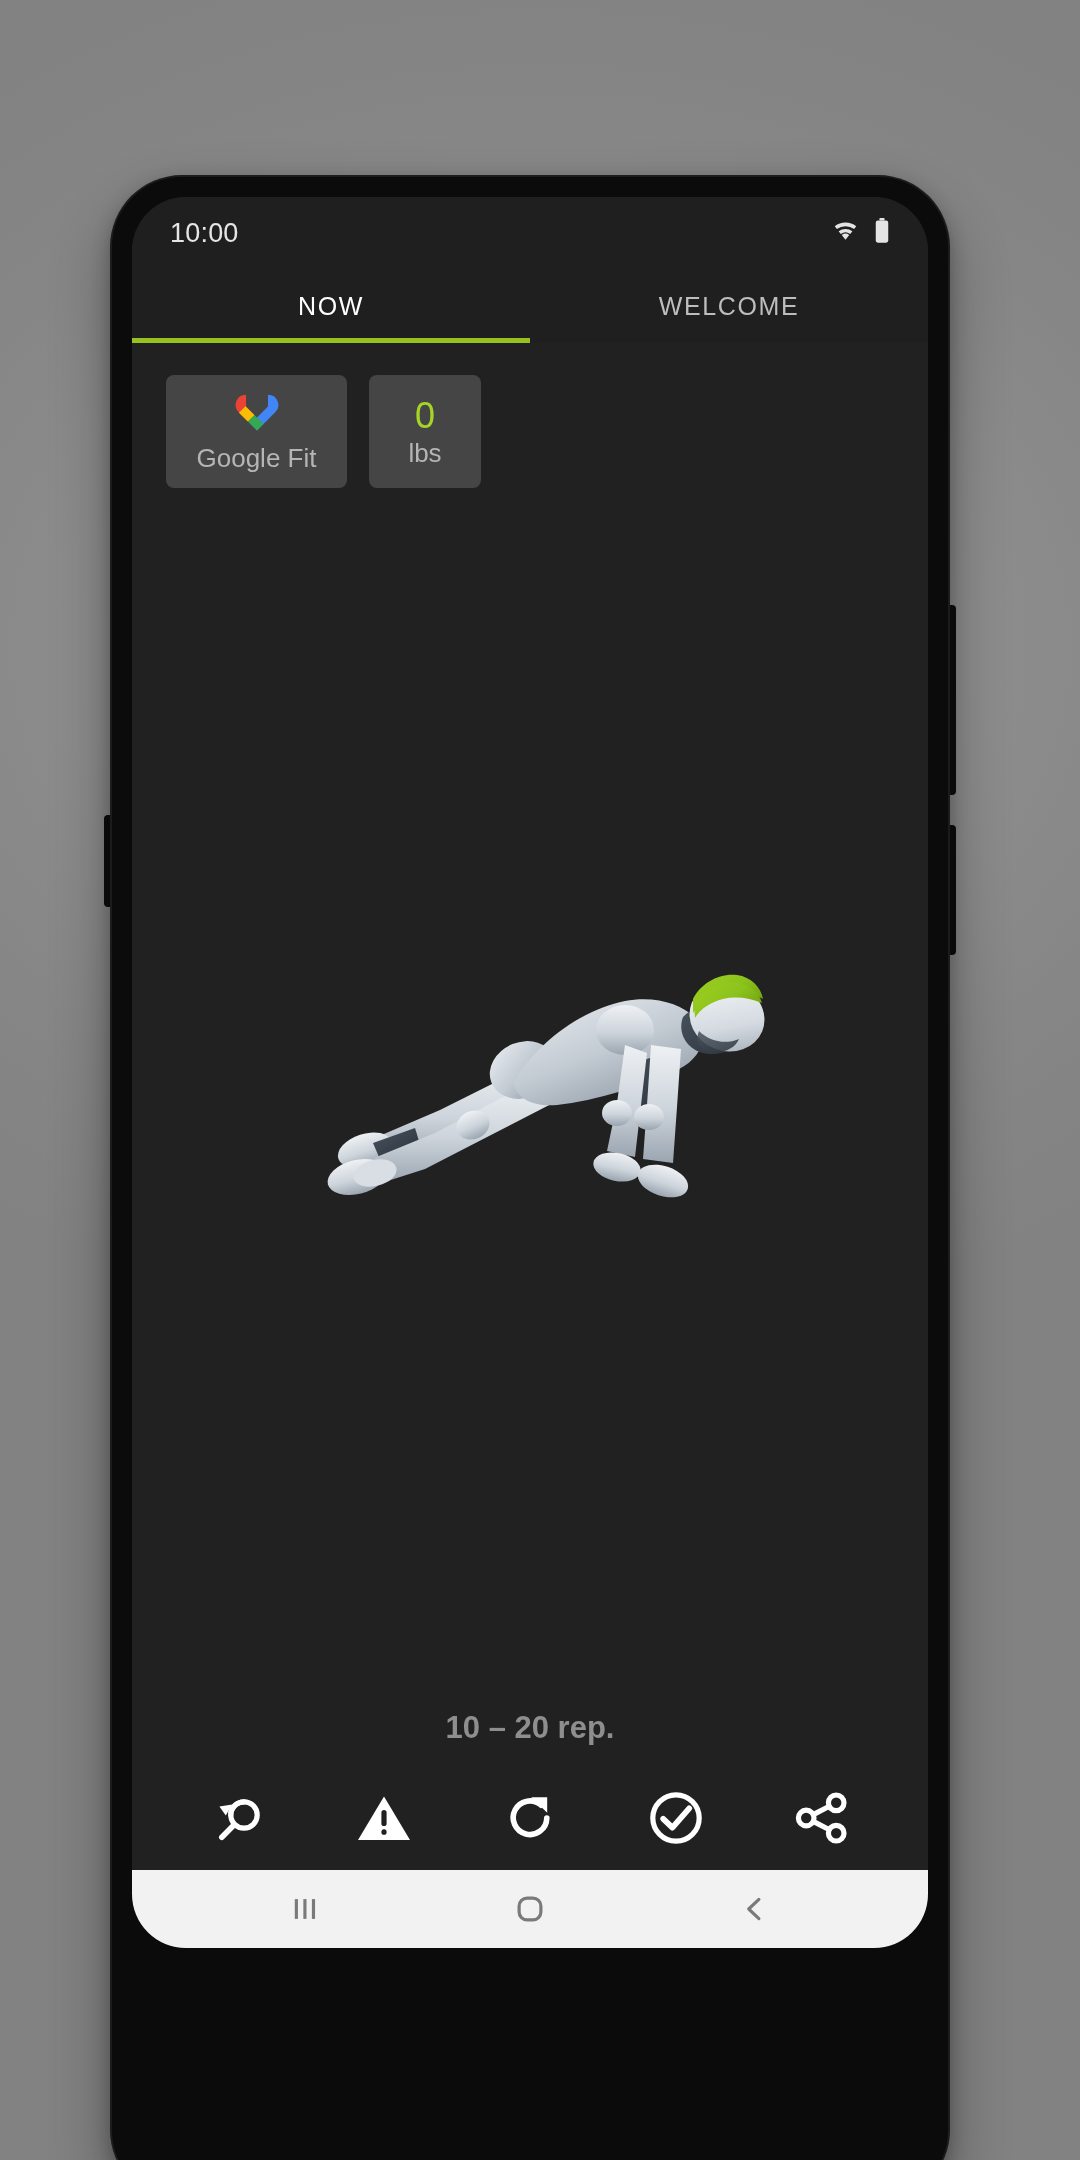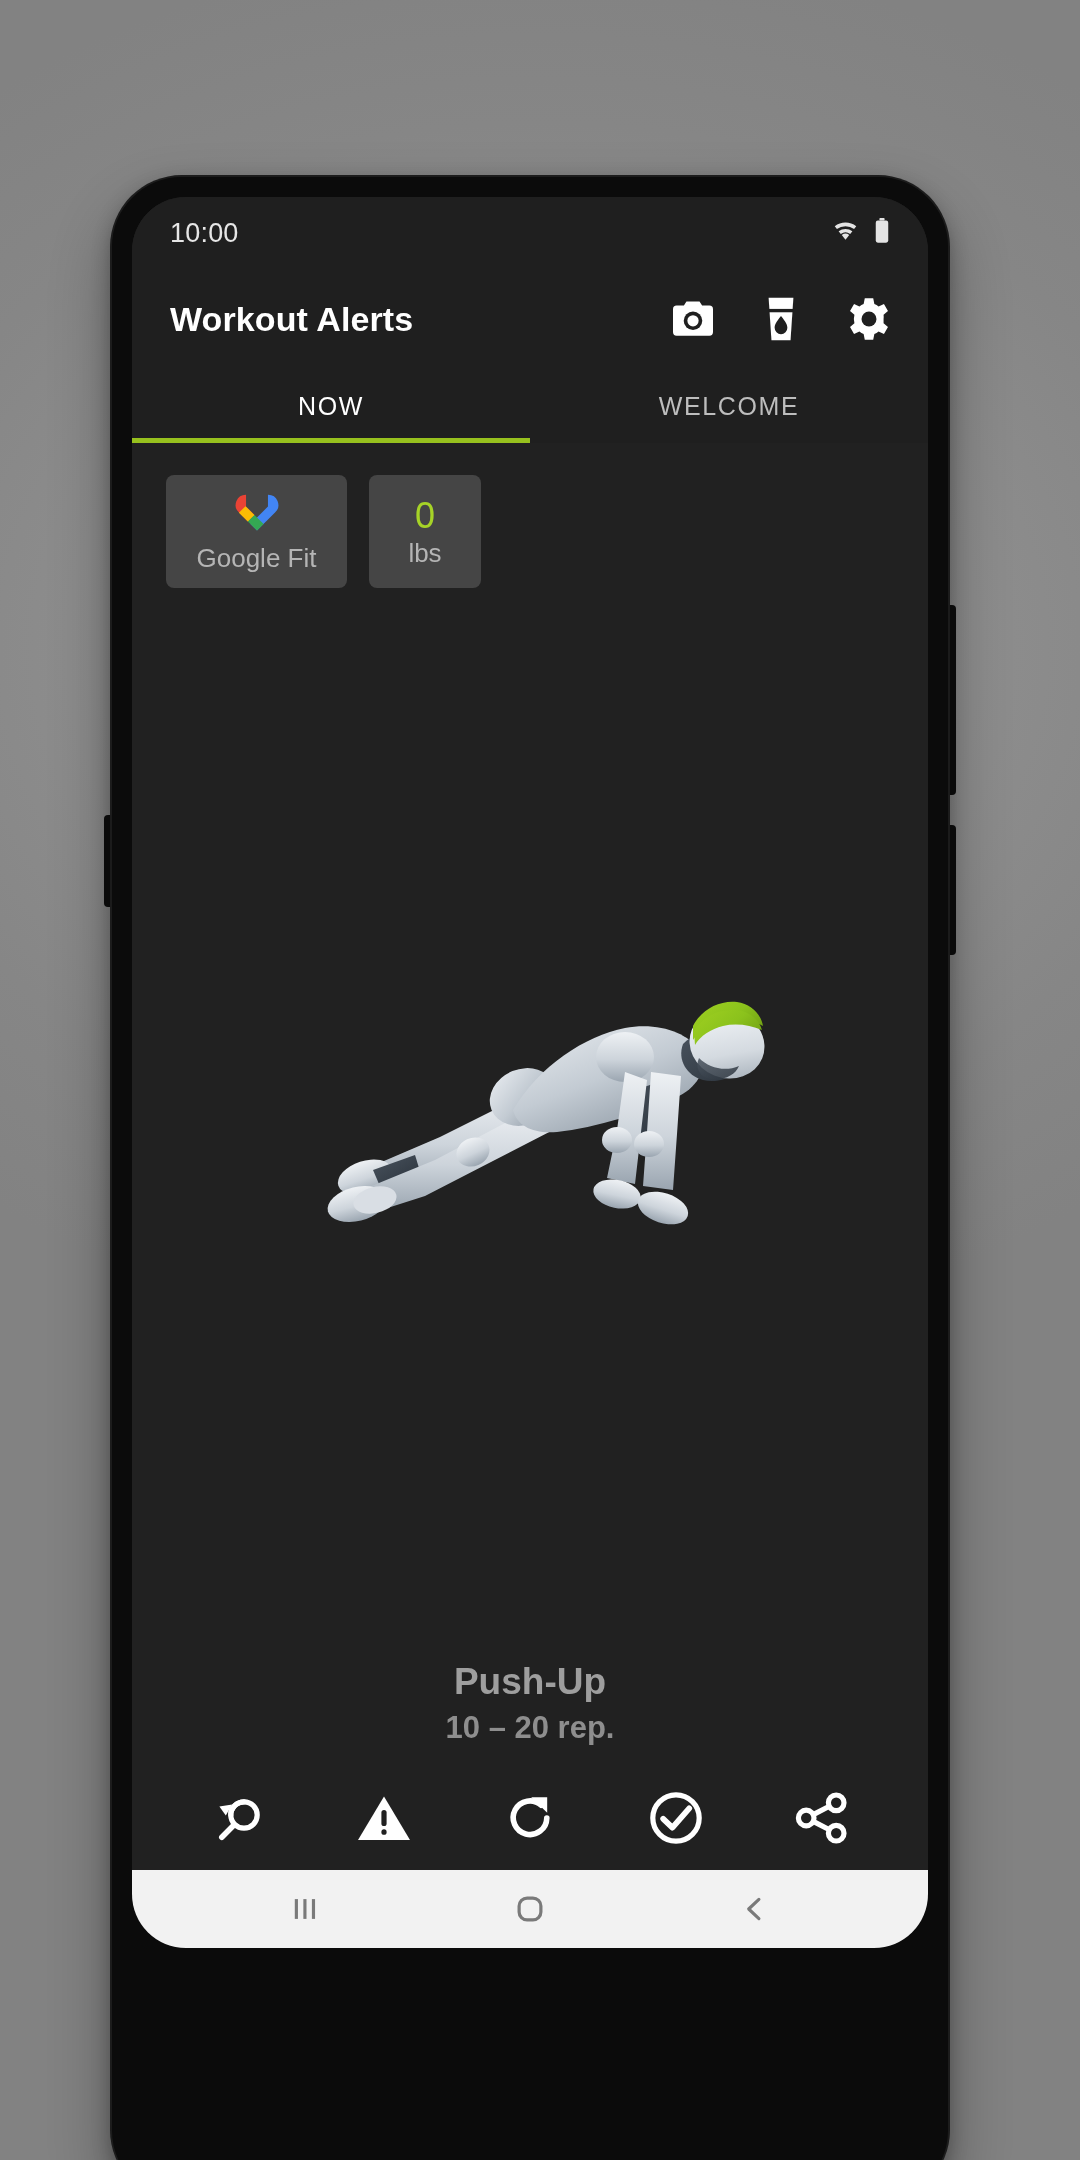--- a/index.html
+++ b/index.html
@@ -312,49 +312,20 @@
         </span>
         <span class="icon-w">
           <svg width="16" height="26" viewBox="0 0 12 20">
             <rect x="4" y="0" width="4" height="2" rx="0.6" fill="#e4e4e4"></rect>
             <rect x="1.2" y="2" width="9.6" height="17" rx="1.6" fill="#e4e4e4"></rect>
           </svg>
         </span>
       </div>
     </div>
 
-    <div class="appbar">
-      <div class="app-title">Workout Alerts</div>
-      <div class="appbar-actions">
-
-        <div class="action-btn">
-          <svg width="44" height="40" viewBox="0 0 24 22">
-            <path d="M8.4 1.4 L15.6 1.4 L17 3.6 L21 3.6 A2 2 0 0 1 23 5.6 L23 18.2 A2 2 0 0 1 21 20.2 L3 20.2 A2 2 0 0 1 1 18.2 L1 5.6 A2 2 0 0 1 3 3.6 L7 3.6 Z" fill="#ffffff"></path>
-            <circle cx="12" cy="12" r="5.1" fill="#1f1f1f"></circle>
-            <circle cx="12" cy="12" r="3.1" fill="#ffffff"></circle>
-          </svg>
-        </div>
-
-        <div class="action-btn">
-          <svg width="36" height="46" viewBox="0 0 20 26">
-            <path d="M3 1 L17 1 L15.4 25 L4.6 25 Z" fill="#ffffff"></path>
-            <rect x="3.1" y="7.3" width="13.8" height="1.9" fill="#1f1f1f"></rect>
-            <path d="M10 11.3 C12.7 14.6 13.6 16.3 13.6 18 A3.6 3.6 0 0 1 6.4 18 C6.4 16.3 7.3 14.6 10 11.3 Z" fill="#1f1f1f"></path>
-          </svg>
-        </div>
-
-        <div class="action-btn">
-          <svg width="46" height="46" viewBox="0 0 24 24">
-            <path d="M12 1.2 L14.2 1.2 L14.8 4.2 A8 8 0 0 1 17 5.5 L19.8 4.2 L21.9 7.8 L19.6 9.8 A8.4 8.4 0 0 1 19.6 12 L19.6 14.2 L21.9 16.2 L19.8 19.8 L17 18.5 A8 8 0 0 1 14.8 19.8 L14.2 22.8 L9.8 22.8 L9.2 19.8 A8 8 0 0 1 7 18.5 L4.2 19.8 L2.1 16.2 L4.4 14.2 A8.4 8.4 0 0 1 4.4 9.8 L2.1 7.8 L4.2 4.2 L7 5.5 A8 8 0 0 1 9.2 4.2 L9.8 1.2 Z" fill="#ffffff"></path>
-            <circle cx="12" cy="12" r="3.9" fill="#1f1f1f"></circle>
-          </svg>
-        </div>
-
-      </div>
-    </div>
 
     <div class="tabs">
       <div class="tab active">NOW</div>
       <div class="tab inactive">WELCOME</div>
       <div class="tab-indicator"></div>
     </div>
 
     <div class="content">
 
       <div class="stats">
@@ -445,21 +416,20 @@
 
             <path d="M398 64 C406 48 424 38 442 40 C456 42 466 52 468 64 C456 58 442 55 428 58 C414 61 404 68 398 78 Z" fill="url(#bandG)"></path>
             <path d="M399 70 C406 56 422 47 440 48 C454 49 464 57 467 68 C455 63 441 61 428 64 C416 67 405 74 400 83 Z" fill="url(#bandG)"></path>
 
             <path d="M404 96 C414 106 430 110 444 104 C440 114 426 120 412 116 C404 113 400 105 404 96 Z" fill="url(#darkG)" opacity="0.85"></path>
           </svg>
         </div>
       </div>
 
       <div class="caption">
-        <div class="exercise-name">Push-Up</div>
         <div class="exercise-reps">10 – 20 rep.</div>
       </div>
 
       <div class="toolbar">
 
         <div class="tool-btn">
           <svg width="56" height="56" viewBox="0 0 28 28">
             <circle cx="16.5" cy="12.5" r="6.6" fill="none" stroke="#ffffff" stroke-width="2.6"></circle>
             <line x1="11.6" y1="17.4" x2="5.4" y2="23.6" stroke="#ffffff" stroke-width="2.8" stroke-linecap="round"></line>
             <path d="M16.5 5.9 A6.6 6.6 0 0 0 10.4 10" fill="none" stroke="#ffffff" stroke-width="2.6" stroke-linecap="round"></path>

